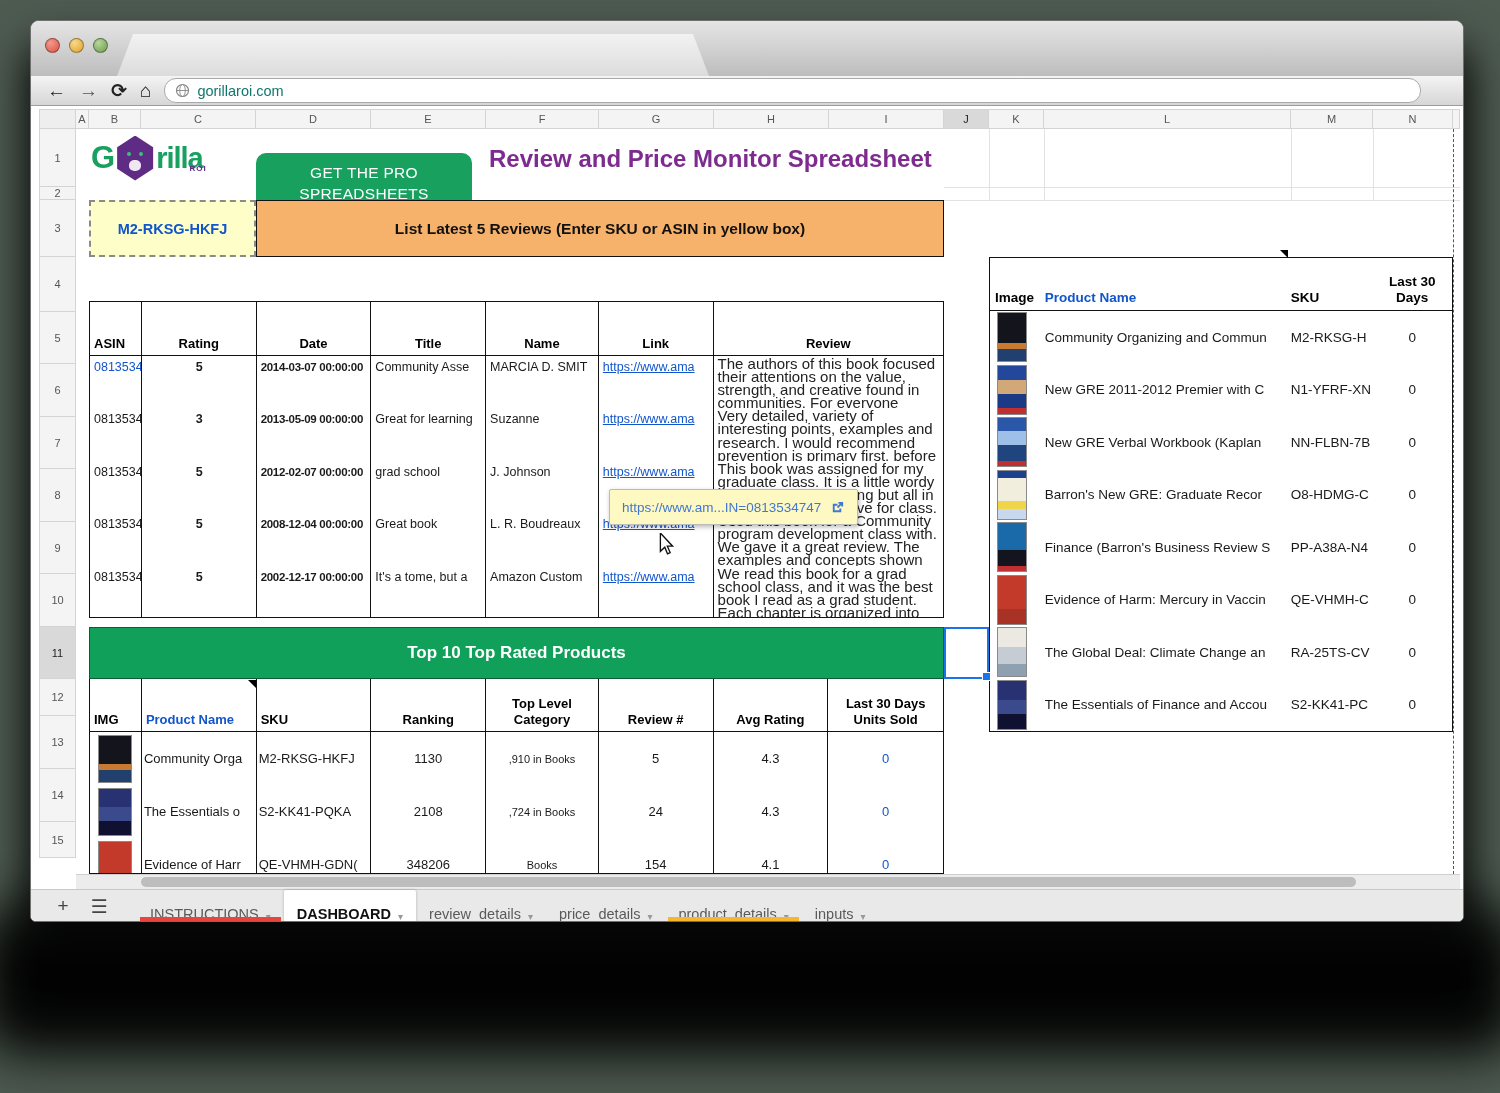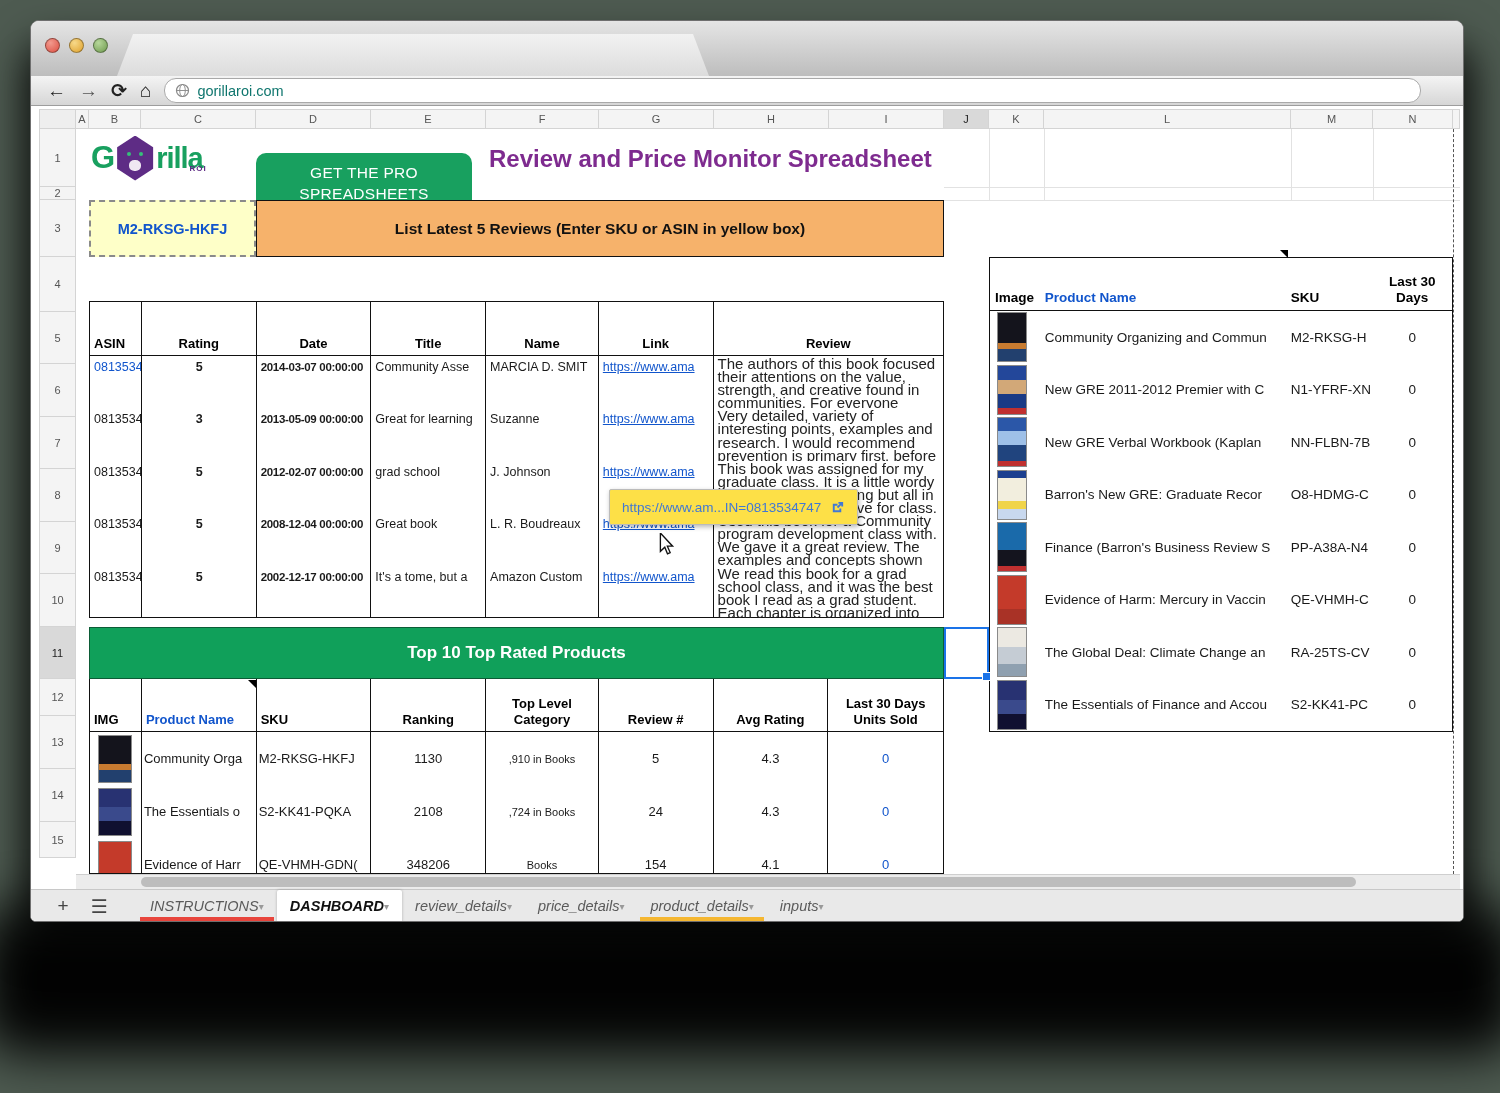--- a/index.html
+++ b/index.html
@@ -128,36 +128,36 @@
   .w55{width:55px;}.w247{width:247px;}.w82{width:82px;}.w80{width:80px;}
   .pc.units{text-align:center;}
   .namehdr{color:var(--link-blue);}
 
   
   .selcell{position:absolute;left:913px;top:606px;width:45px;height:52px;border:2px solid var(--select-blue);
            box-sizing:border-box;z-index:40;}
   .selcell::after{content:"";position:absolute;right:-4px;bottom:-4px;width:7px;height:7px;
            background:var(--select-blue);border:1px solid #fff;}
   .note{position:absolute;width:0;height:0;border-top:8px solid #000;border-left:8px solid transparent;z-index:30;}
-  .tooltip{position:absolute;left:578px;top:468px;height:34px;background:#fde047;border:1px solid #bbb;
+  .tooltip{position:absolute;left:578px;top:468px;height:34px;background:#fef9c3;border:1px solid #bbb;
            box-shadow:1px 2px 5px rgba(0,0,0,.28);display:flex;align-items:center;gap:9px;
            padding:0 12px;font-size:13.5px;color:#4178d4;z-index:50;border-radius:2px;white-space:nowrap;}
   .cursor{position:absolute;left:627px;top:512px;z-index:60;}
 
   
   .hscroll{position:absolute;left:45px;right:3px;top:853px;height:15px;background:#ececec;
            border-top:1px solid #cfcfcf;z-index:6;}
   .hthumb{position:absolute;left:65px;top:2px;width:1215px;height:10px;background:#bdbdbd;border-radius:5px;}
   .tabsbar{position:absolute;left:0;right:0;top:868px;height:32px;background:#e9e9e9;
            border-top:1px solid #c8c8c8;display:flex;align-items:stretch;z-index:20;}
   .tbicon{width:36px;display:flex;align-items:center;justify-content:center;font-size:19px;color:#444;}
   .tbicon.first{margin-left:14px;}
   .tabs-mount{display:flex;align-items:stretch;margin-left:20px;}
-  .stab{position:relative;display:flex;align-items:center;padding:0 13px;font-size:14.5px;
-        color:#5a5a5a;white-space:nowrap;font-style:italic;}
+  .stab{position:relative;display:flex;align-items:flex-end;gap:7px;padding:0 13px;font-size:14.5px;
+        color:#5a5a5a;white-space:nowrap;}
   .stab .arr{font-size:10px;color:#999;}
   .stab .ul{position:absolute;left:3px;right:3px;bottom:1px;height:4px;}
   .stab.active{background:#fff;color:#111;font-weight:bold;border-radius:2px 2px 0 0;
         box-shadow:0 0 3px rgba(0,0,0,.25);}
 </style>
 </head>
 <body>
 
 <div class="stage">
   <div class="bg-shadow2"></div>

